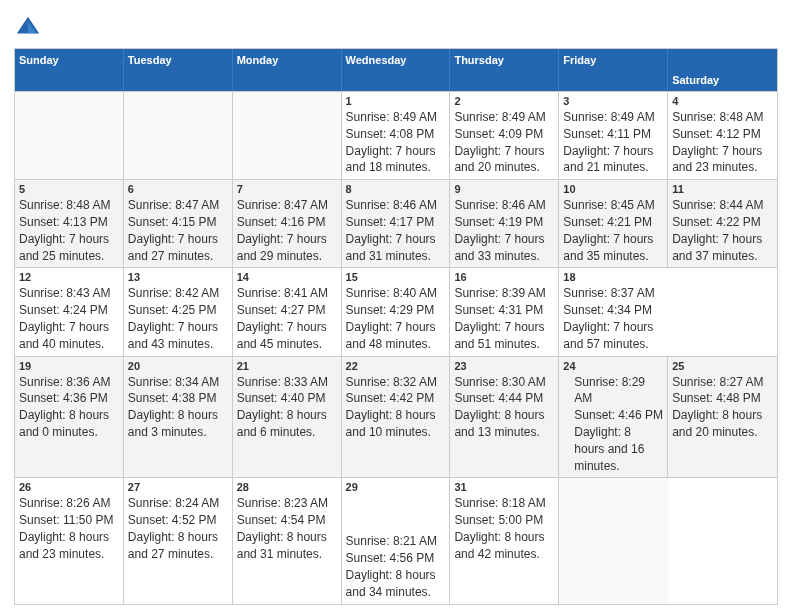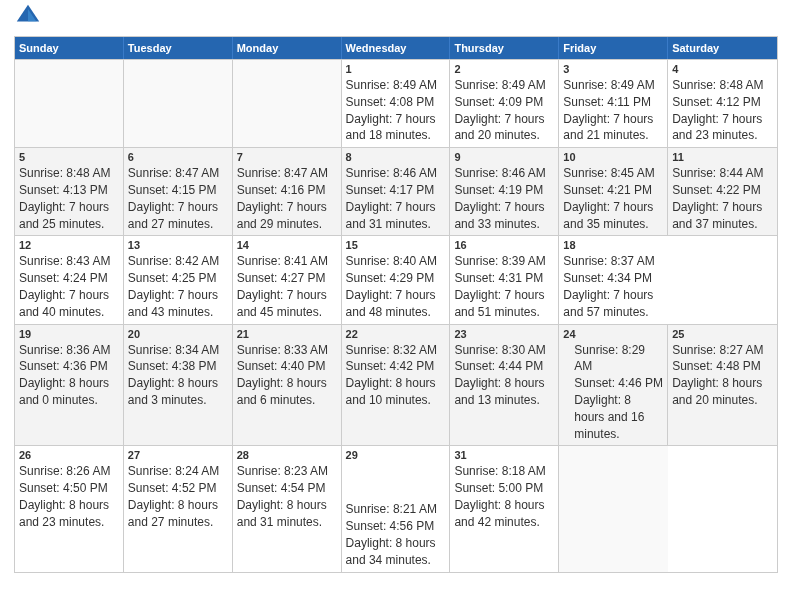--- a/index.html
+++ b/index.html
@@ -6,21 +6,21 @@
     body {
       width: 792px;
       height: 612px;
       font-family: Arial, sans-serif;
       background: #fff;
       overflow: hidden;
     }
     .page {
       width: 792px;
       height: 528px;
-      padding: 2px 14px;
+      padding: 14px 14px;
       display: flex;
       flex-direction: column;
     }
     .header {
       display: flex;
       justify-content: space-between;
       align-items: flex-start;
       margin-bottom: 6px;
     }
     .logo {
@@ -63,21 +63,21 @@
       background: #2566b0;
     }
     .cal-header-cell {
       color: #fff;
       font-size: 11px;
       font-weight: bold;
       padding: 5px 4px;
       text-align: left;
       border-right: 1px solid #3a7bc8;
     }
-    .cal-header-cell:last-child { border-right: none; }
+    .cal-header-cell:last-child { border-right: none; margin-top: 20px; }
     .cal-body {
       flex: 1;
       display: flex;
       flex-direction: column;
     }
     .cal-week {
       display: grid;
       grid-template-columns: repeat(7, 1fr);
       flex: 1;
       border-top: 1px solid #ccc;
@@ -290,21 +290,21 @@
             <div class="day-num">25</div>
             <div class="info" style="white-space: pre-line;">Sunrise: 8:27 AM
 Sunset: 4:48 PM
 Daylight: 8 hours and 20 minutes.</div>
           </div>
         </div>
         <div class="cal-week">
           <div class="cal-cell">
             <div class="day-num">26</div>
             <div class="info" style="white-space: pre-line;">Sunrise: 8:26 AM
-Sunset: 4:50 PM
+Sunset: 11:50 PM
 Daylight: 8 hours and 23 minutes.</div>
           </div>
           <div class="cal-cell">
             <div class="day-num">27</div>
             <div class="info" style="white-space: pre-line;">Sunrise: 8:24 AM
 Sunset: 4:52 PM
 Daylight: 8 hours and 27 minutes.</div>
           </div>
           <div class="cal-cell">
             <div class="day-num">28</div>

